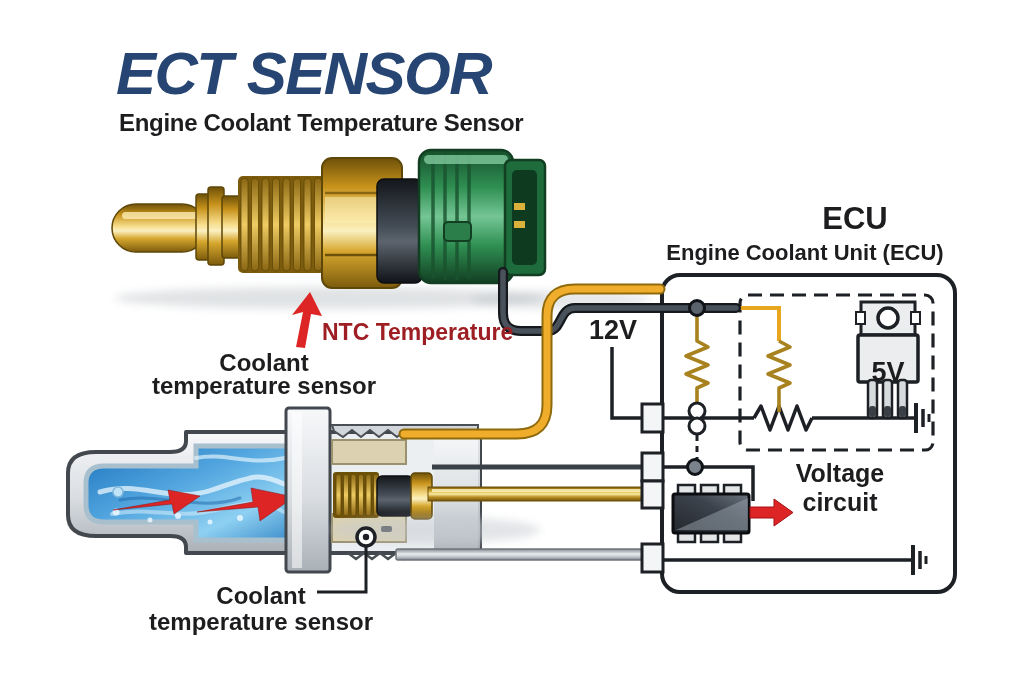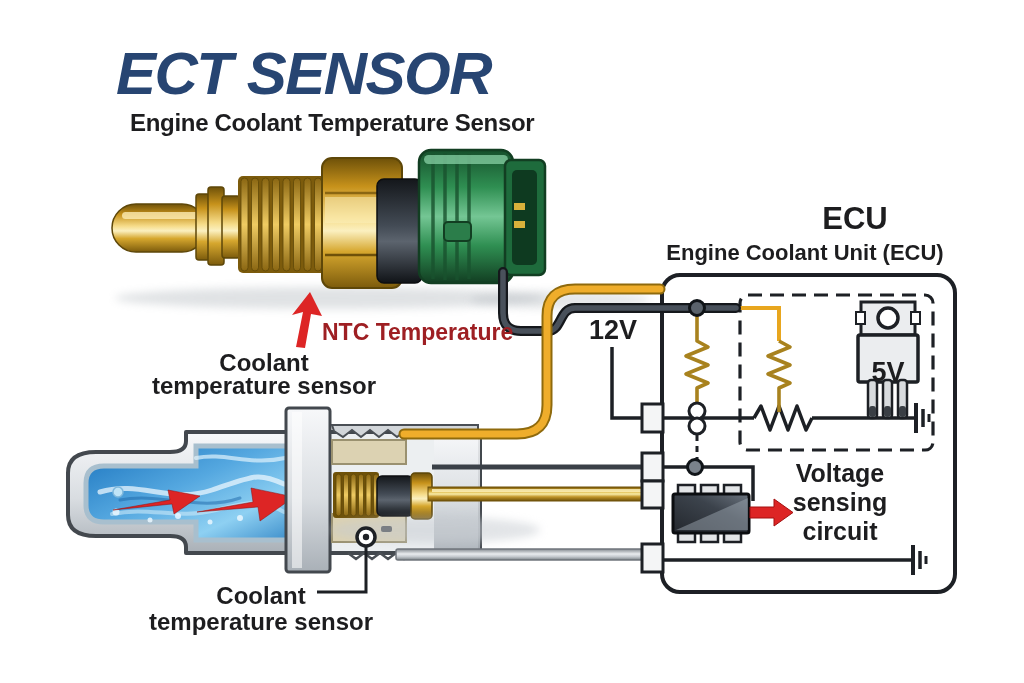--- a/index.html
+++ b/index.html
@@ -3,21 +3,21 @@
 <meta charset="utf-8">
 <style>
   html,body{margin:0;padding:0;background:#ffffff;}
   .canvas{position:relative;width:1024px;height:683px;background:#ffffff;overflow:hidden;
           font-family:"Liberation Sans",sans-serif;}
   .gfx{position:absolute;left:0;top:0;width:1024px;height:683px;}
   .lbl{position:absolute;font-weight:700;color:#1D1D1F;white-space:nowrap;}
   .lbl.center{text-align:center;white-space:normal;}
   .title{font-size:60px;font-style:italic;font-weight:800;letter-spacing:-1.5px;
          color:#274572;line-height:56px;}
-  .subtitle{font-size:24px;letter-spacing:-0.3px;margin-left:11px;}
+  .subtitle{font-size:24px;letter-spacing:-0.3px;}
   .ntc{font-size:23px;color:#9E1F23;}
   .small-label{font-size:24px;line-height:23px;}
   .v12{font-size:27px;text-align:right;}
   .ecu-h{font-size:31px;}
   .ecu-sub{font-size:22px;}
   .sensing{font-size:25px;line-height:29px;}
   .v5{font-size:27px;}
 </style>
 </head>
 <body>
@@ -256,21 +256,20 @@
 
 <div class="lbl v12" style="left:589px;top:315px;">12V</div>
 
 <div class="lbl center ecu-h" style="left:790px;top:201px;width:130px;">ECU</div>
 <div class="lbl center ecu-sub" style="left:655px;top:240px;width:300px;">Engine Coolant Unit (ECU)</div>
 
 <div class="lbl center v5" style="left:860px;top:357px;width:56px;">5V</div>
 
 <div class="lbl center sensing" style="left:770px;top:459px;width:140px;">
   <div>Voltage</div>
-  <div>sensing</div>
   <div>circuit</div>
 </div>
 
 <div class="lbl center small-label" style="left:135px;top:583px;width:252px;line-height:26px;">
   <div>Coolant</div>
   <div>temperature sensor</div>
 </div>
 
 </div>
 

